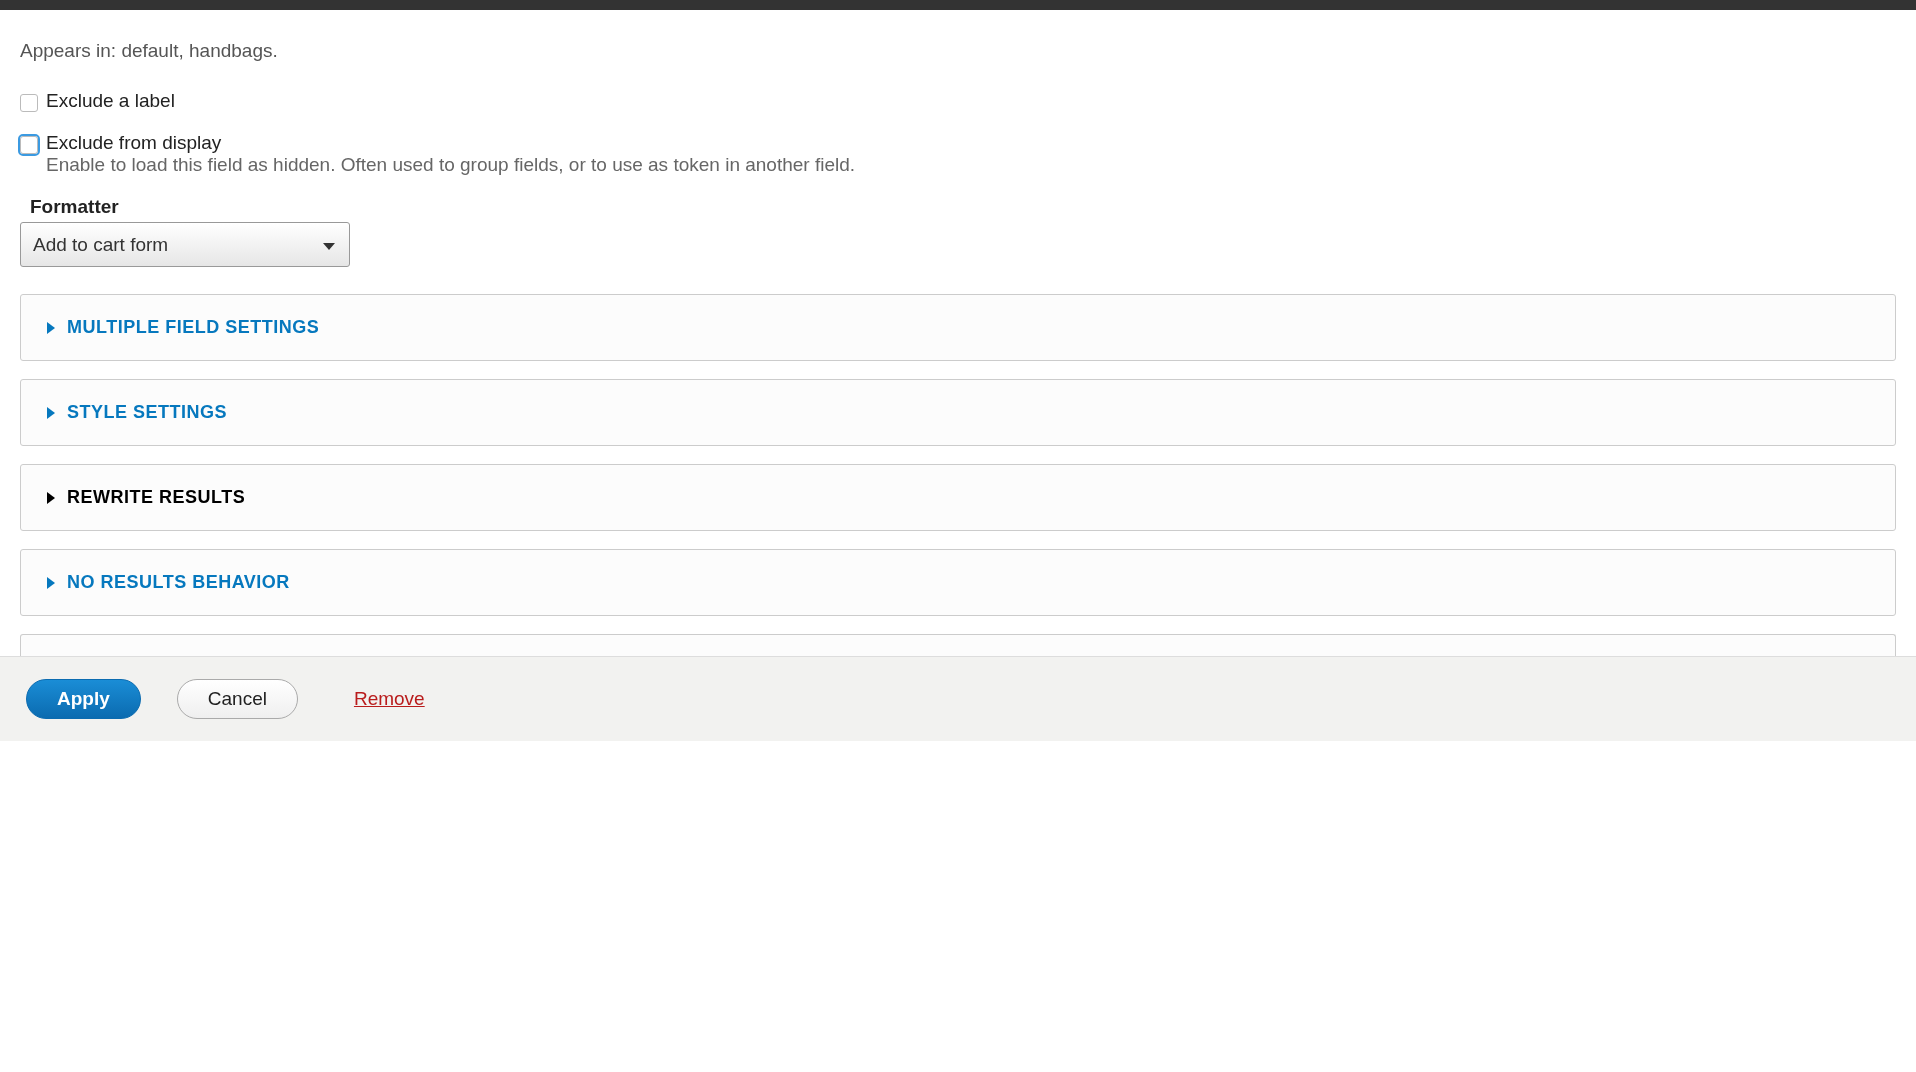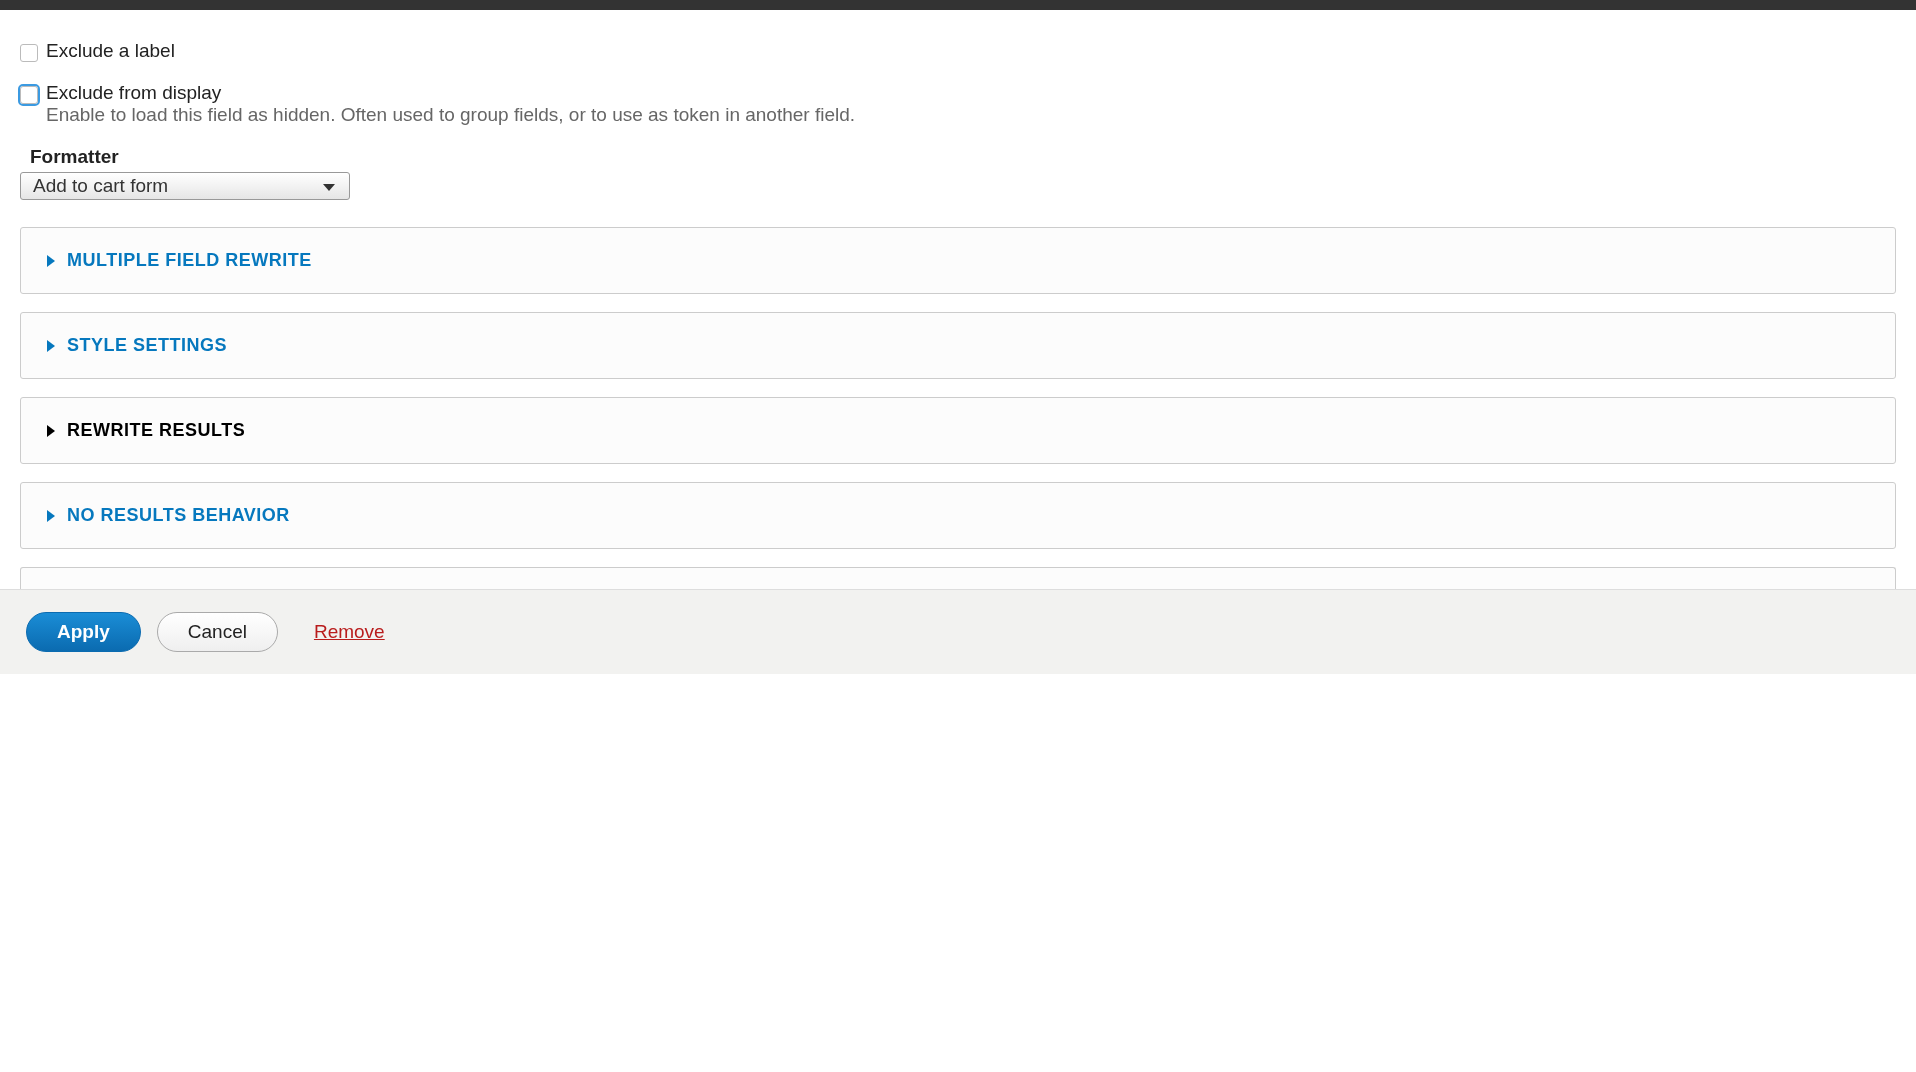--- a/index.html
+++ b/index.html
@@ -76,21 +76,21 @@
   .formatter-label {
     font-weight: bold;
     color: #222;
     margin-bottom: 4px;
     margin-left: 10px;
   }
   .select-wrap {
     position: relative;
     display: inline-block;
     width: 330px;
-    height: 28px;
+    height: 45px;
     border: 1px solid #999;
     border-radius: 3px;
     background: linear-gradient(#fff, #e6e6e6);
     cursor: pointer;
   }
   .select-wrap span.value {
     position: absolute;
     left: 12px;
     top: 50%;
     transform: translateY(-50%);
@@ -146,21 +146,21 @@
     height: 22px;
     margin-bottom: 0;
     background: #fcfcfc;
   }
   .footer {
     border-top: 1px solid #ddd;
     background: #f2f2f0;
     padding: 22px 26px;
     display: flex;
     align-items: center;
-    gap: 16px;
+    gap: 36px;
   }
   .btn {
     font-size: 19px;
     padding: 8px 30px;
     border-radius: 22px;
     cursor: pointer;
     border: 1px solid transparent;
   }
   .btn-primary {
     background: linear-gradient(#1a8dd6, #0b6bb0);
@@ -180,20 +180,21 @@
     margin-left: 20px;
   }
 </style>
 </head>
 <body>
 
 <div class="top-bar"></div>
 
 <div class="container">
 
+  <div class="appears-in">Appears in: default, handbags.</div>
 
   <div class="checkbox-row">
     <input type="checkbox" style="">
     <div class="checkbox-content">
       <span class="checkbox-label">Exclude a label</span>
     </div>
   </div>
 
   <div class="checkbox-row">
     <input type="checkbox" class="checkbox-focused" style="">
@@ -210,21 +211,21 @@
       <span class="caret"></span>
     </div>
   </div>
 
 
   <div class="accordion">
 
     <div class="accordion-item">
       <div class="accordion-header acc-link">
         <span class="tri"></span>
-        <span class="title">MULTIPLE FIELD REWRITE</span>
+        <span class="title">MULTIPLE FIELD SETTINGS</span>
       </div>
     </div>
 
     <div class="accordion-item">
       <div class="accordion-header acc-link">
         <span class="tri"></span>
         <span class="title">STYLE SETTINGS</span>
       </div>
     </div>
 

